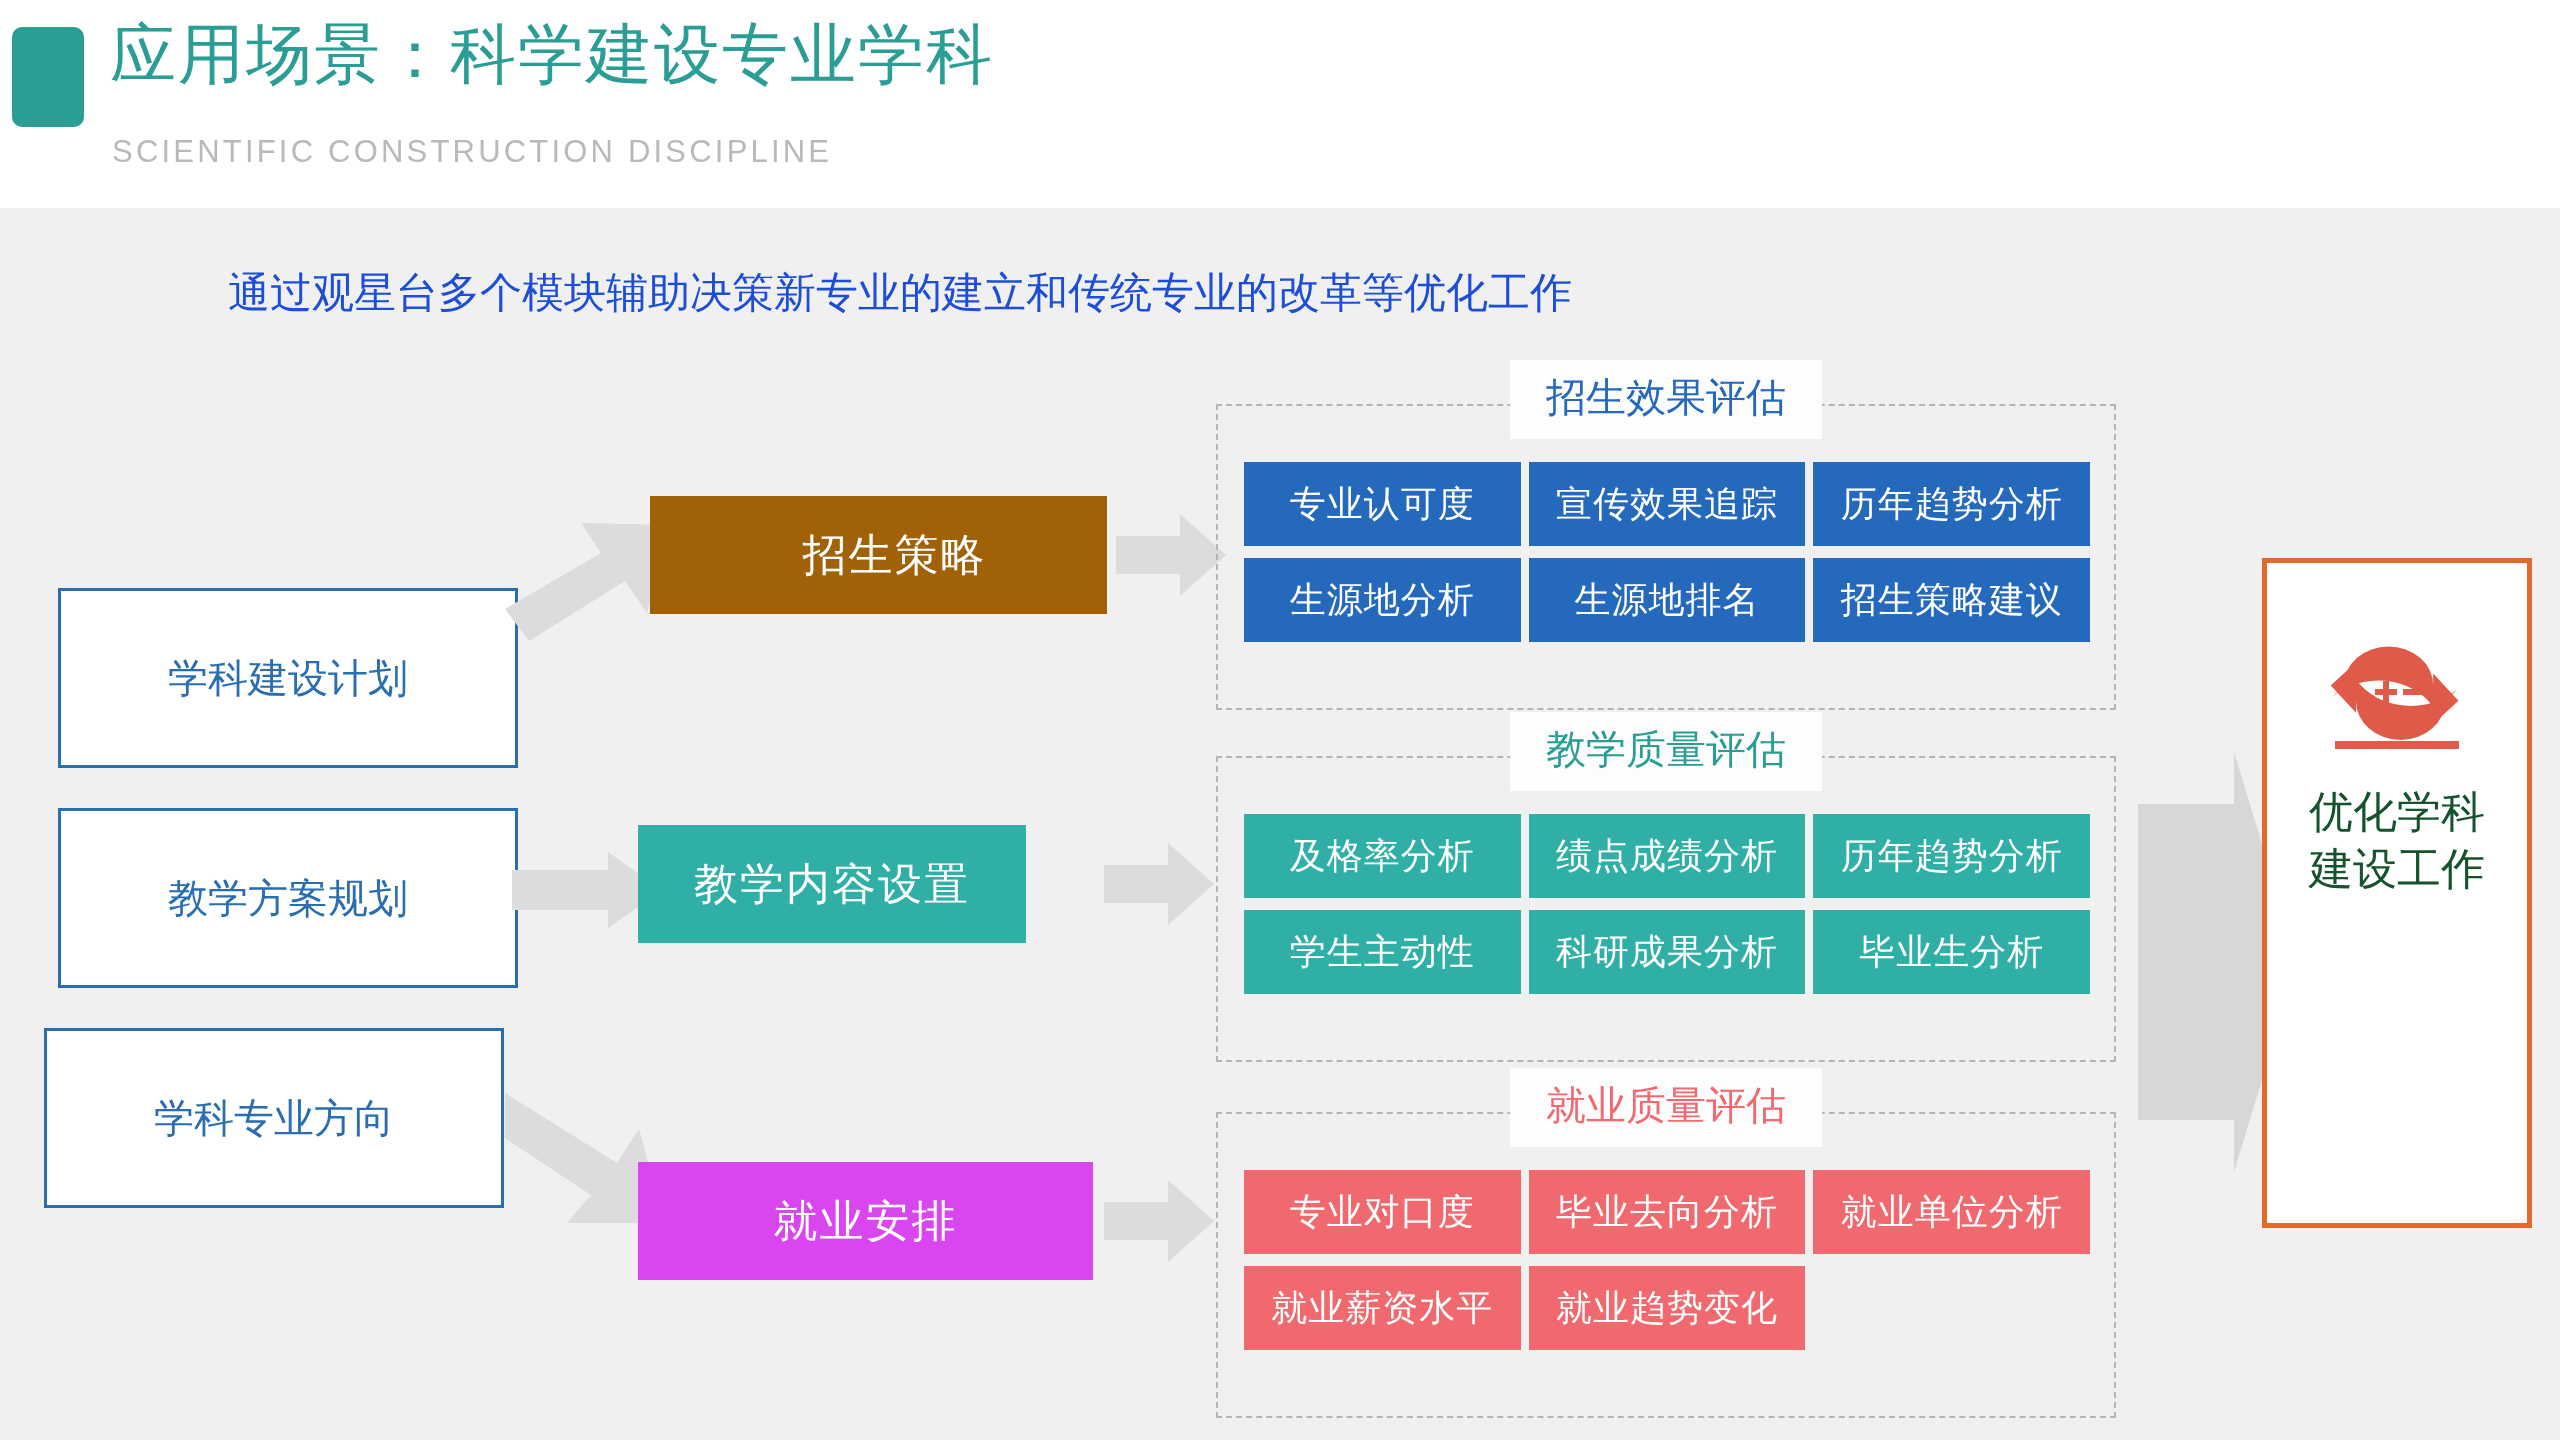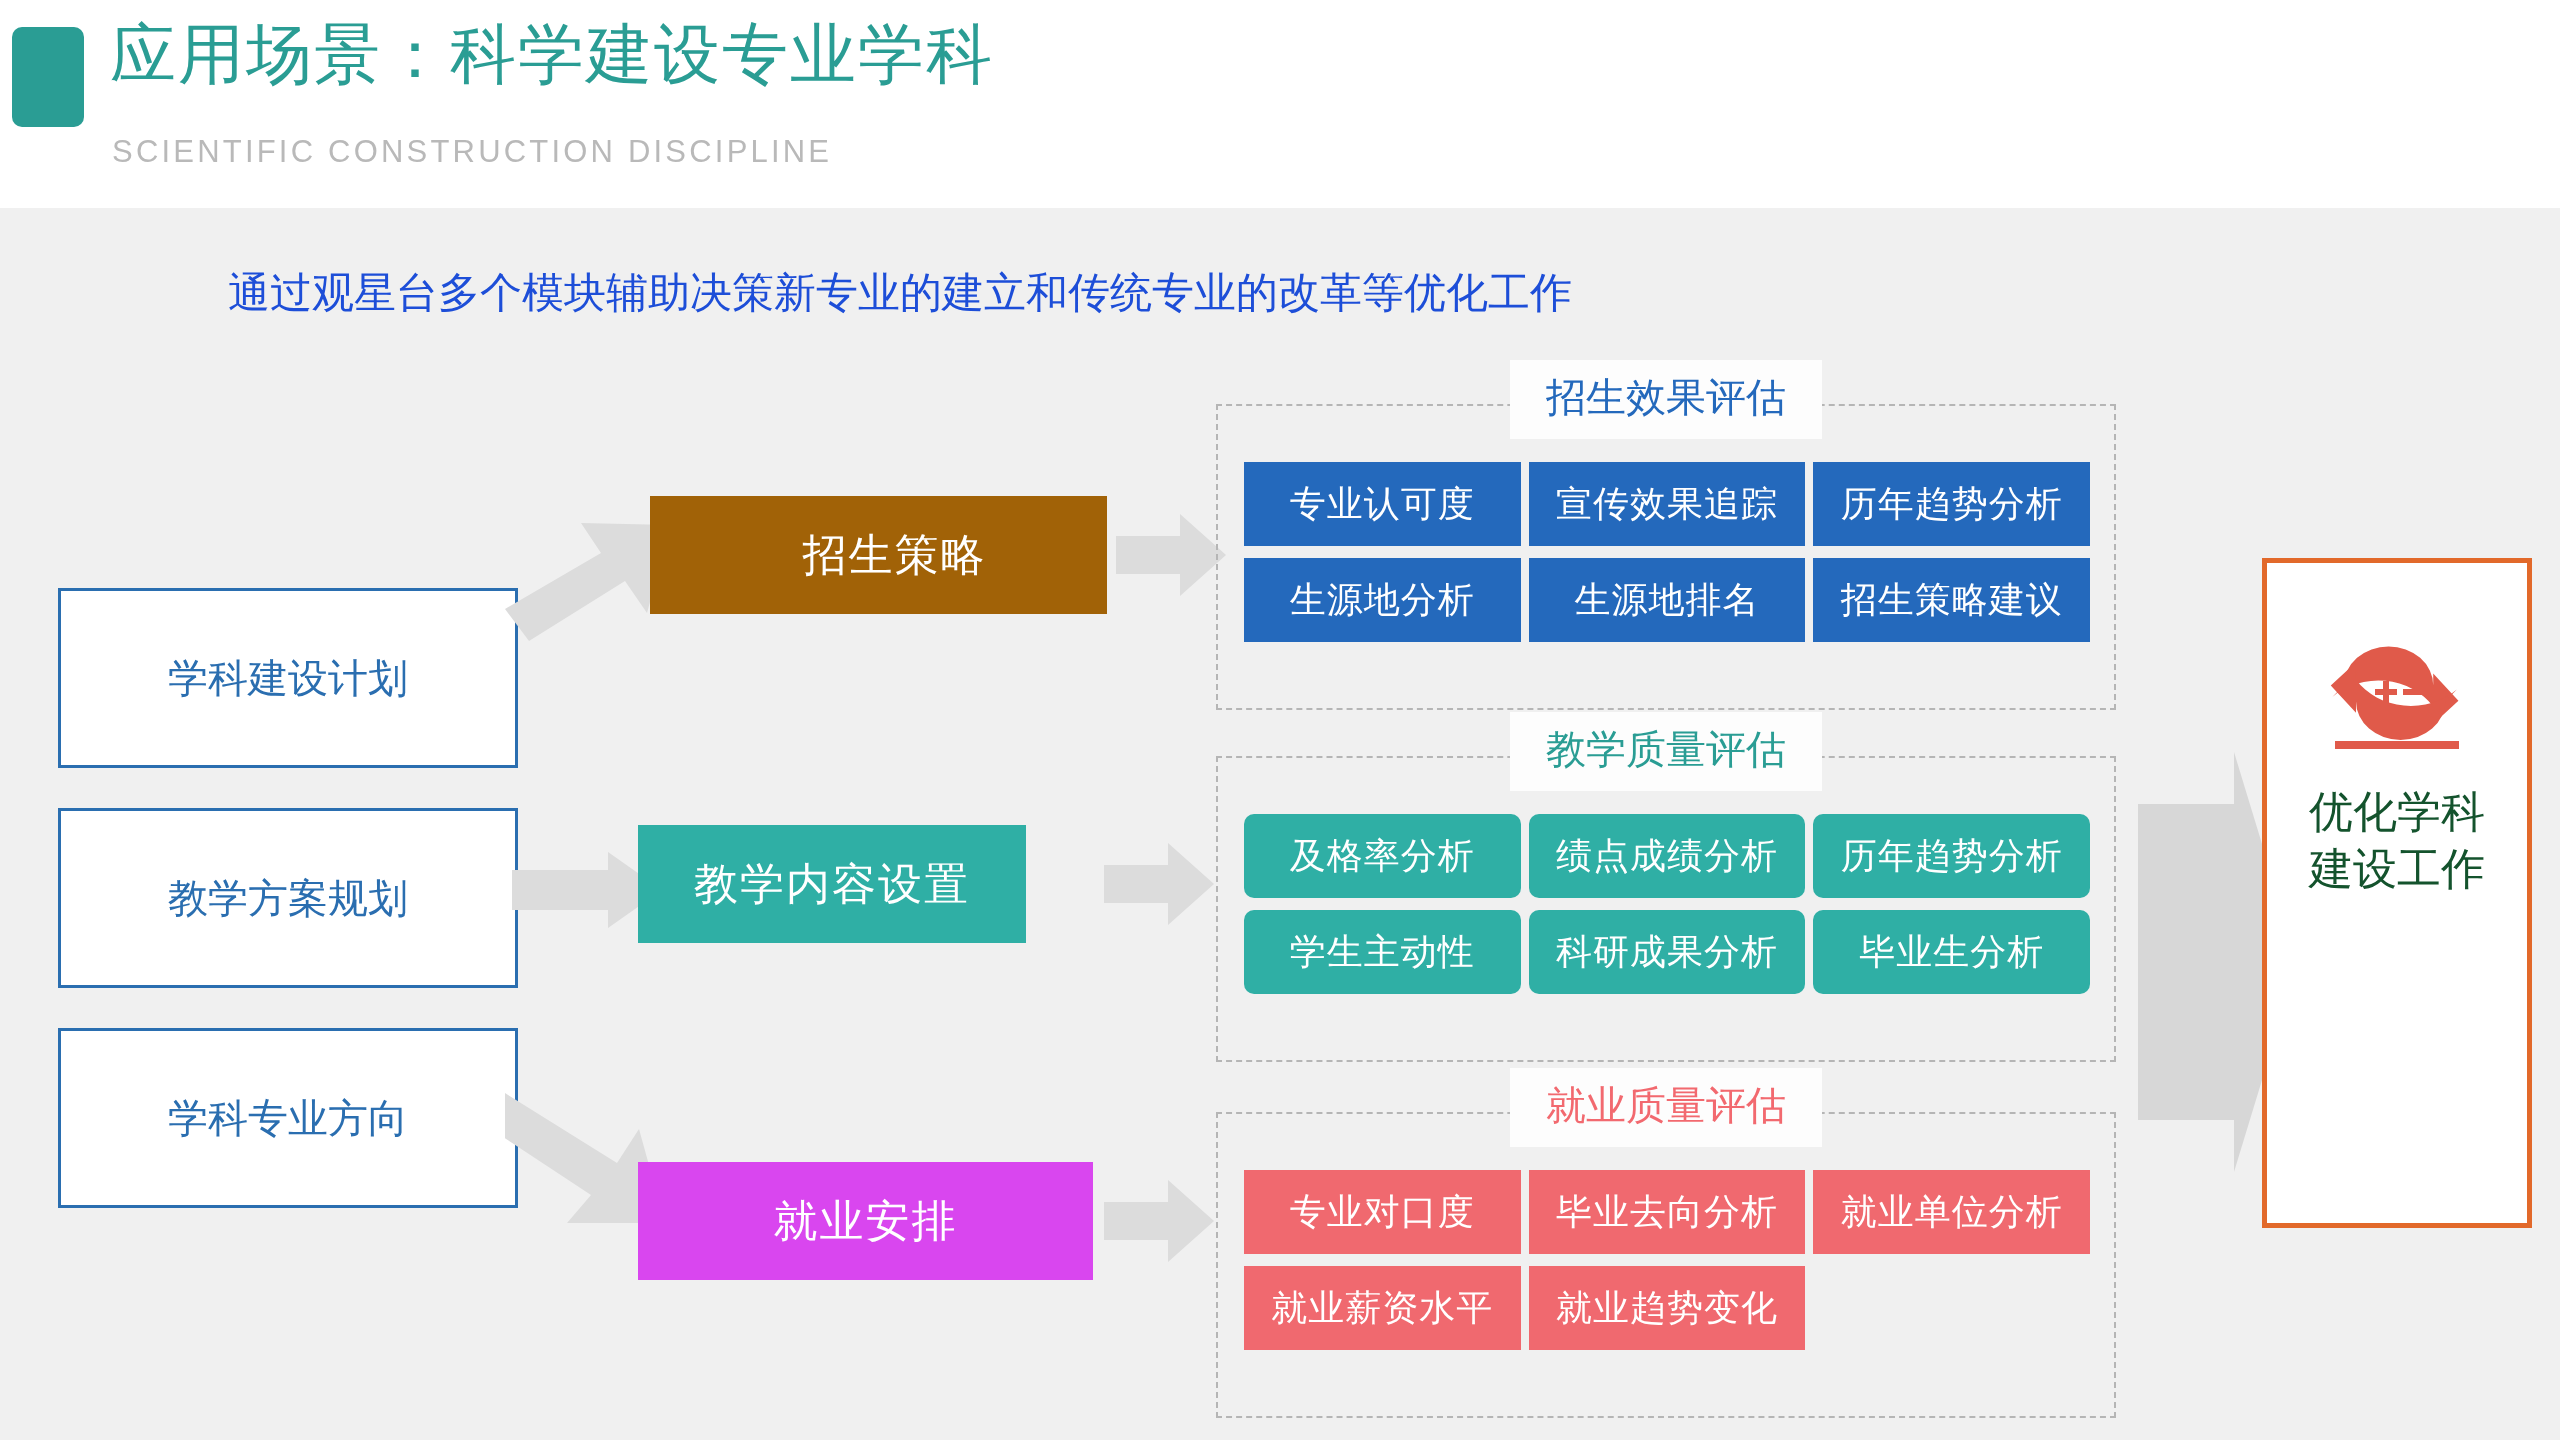--- a/index.html
+++ b/index.html
@@ -71,21 +71,21 @@
     border: 3px solid #2a6eb0;
     box-sizing: border-box;
     display: flex;
     align-items: center;
     justify-content: center;
     color: #2a6eb0;
     font-size: 40px;
   }
   .src-1 { left: 58px; top: 588px; }
   .src-2 { left: 58px; top: 808px; }
-  .src-3 { left: 58px; top: 1028px; text-align: right; }
+  .src-3 { left: 44px; top: 1028px; text-align: right; }
 
   
   .diag-arrow { position: absolute; }
 
   
   .stage-box {
     position: absolute;
     height: 118px;
     display: flex;
     align-items: center;
@@ -140,21 +140,21 @@
   }
   .tag {
     display: flex;
     align-items: center;
     justify-content: center;
     color: #ffffff;
     font-size: 36px;
     letter-spacing: 1px;
   }
   .tag-blue { background: #2469bc; }
-  .tag-teal { background: #2fafa5; border-radius: 10px; }
+  .tag-teal { background: #2fafa5; }
   .tag-red  { background: #f0696f; }
 
   
   .merge-arrow {
     position: absolute;
     left: 2138px;
     top: 752px;
     width: 160px;
     height: 420px;
   }

